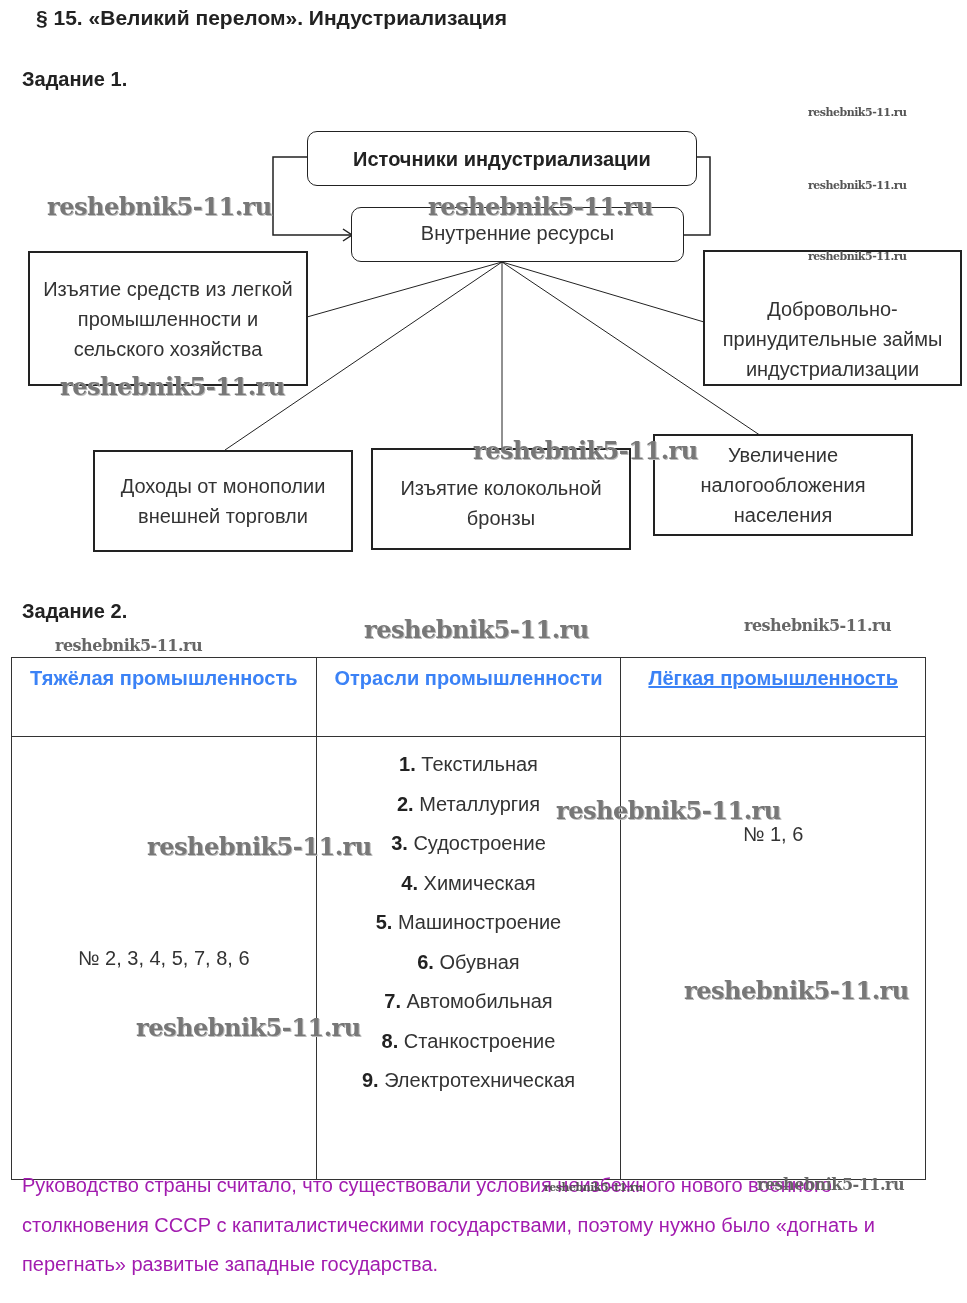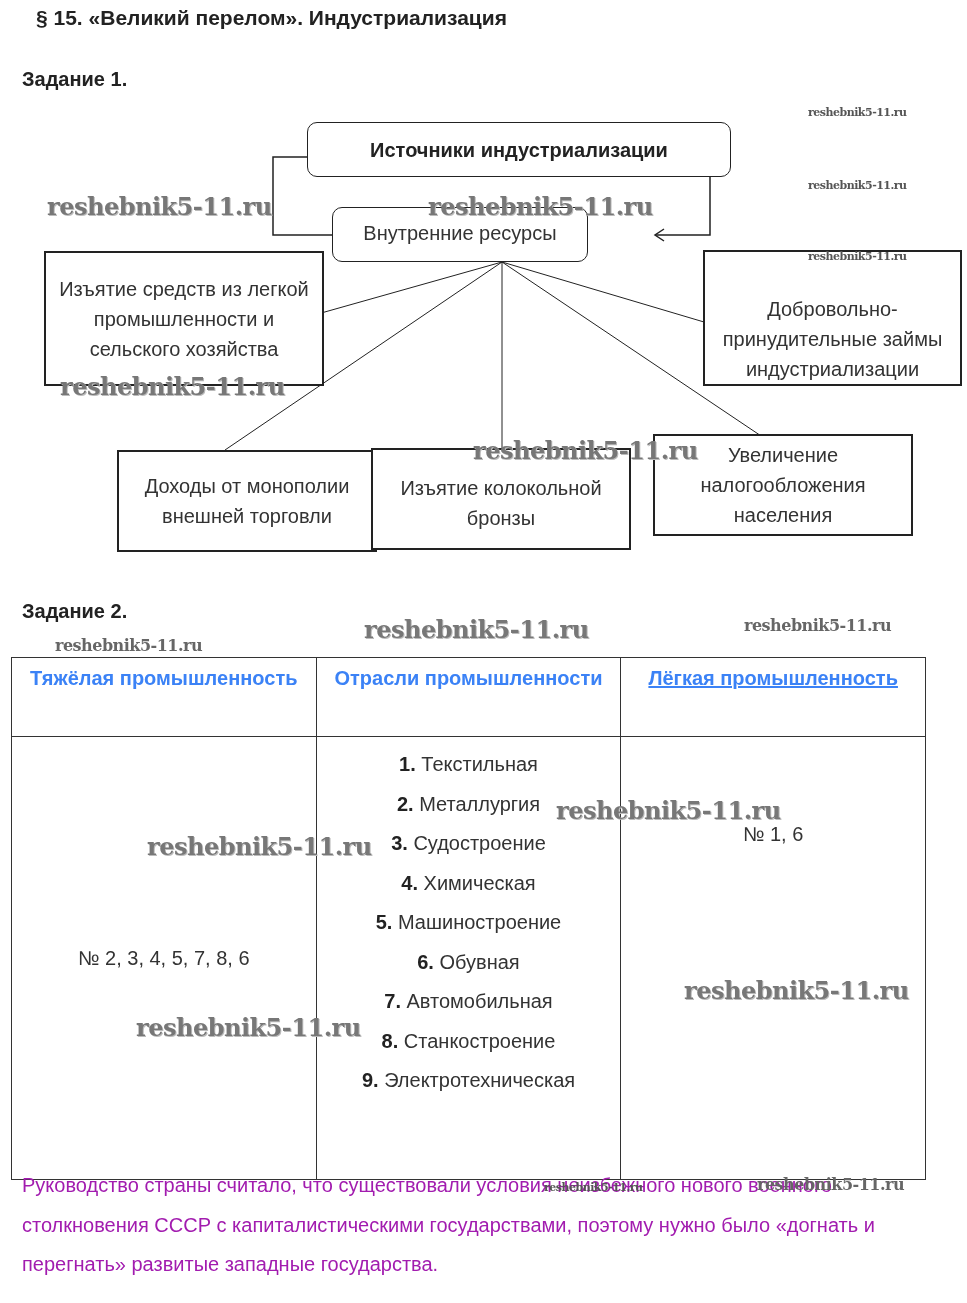--- a/index.html
+++ b/index.html
@@ -40,33 +40,33 @@
   <polyline points="697,157 710,157 710,235 655,235" fill="none" stroke="#222" stroke-width="1.5"></polyline>
   <polyline points="664,229 655,235 664,241" fill="none" stroke="#222" stroke-width="1.5"></polyline>
 
   <line x1="502" y1="262" x2="307" y2="317" stroke="#222" stroke-width="1"></line>
   <line x1="502" y1="262" x2="225" y2="450" stroke="#222" stroke-width="1"></line>
   <line x1="502" y1="262" x2="502" y2="450" stroke="#222" stroke-width="1"></line>
   <line x1="502" y1="262" x2="782" y2="450" stroke="#222" stroke-width="1"></line>
   <line x1="502" y1="262" x2="704" y2="322" stroke="#222" stroke-width="1"></line>
 </svg>
 
-<div class="box rbox" style="left:307px;top:122px;width:424px;height:55px;font-weight:bold;color:#222;">
+<div class="box rbox" style="left:307px;top:131px;width:390px;height:55px;font-weight:bold;color:#222;">
   <span>Источники индустриализации</span>
 </div>
-<div class="box rbox" style="left:332px;top:207px;width:256px;height:55px;align-items:flex-start;padding-top:10px;">
+<div class="box rbox" style="left:351px;top:207px;width:333px;height:55px;align-items:flex-start;padding-top:10px;">
   <span>Внутренние ресурсы</span>
 </div>
-<div class="box" style="left:44px;top:251px;width:280px;height:135px;padding:0 8px;">
+<div class="box" style="left:28px;top:251px;width:280px;height:135px;padding:0 8px;">
   <span>Изъятие средств из легкой промышленности и сельского хозяйства</span>
 </div>
 <div class="box" style="left:703px;top:250px;width:259px;height:136px;padding:0 10px;align-items:flex-end;">
   <span>Добровольно-принудительные займы индустриализации</span>
 </div>
-<div class="box" style="left:93px;top:450px;width:260px;height:102px;padding:0 8px;margin-left:24px;">
+<div class="box" style="left:93px;top:450px;width:260px;height:102px;padding:0 8px;">
   <span>Доходы от монополии внешней торговли</span>
 </div>
 <div class="box" style="left:371px;top:448px;width:260px;height:102px;padding:8px 8px 0;align-items:center;">
   <span>Изъятие колокольной бронзы</span>
 </div>
 <div class="box" style="left:653px;top:434px;width:260px;height:102px;padding:0 10px;">
   <span>Увеличение налогообложения населения</span>
 </div>
 
 <div class="abs task" style="left:22px;top:600px;">Задание 2.</div>

